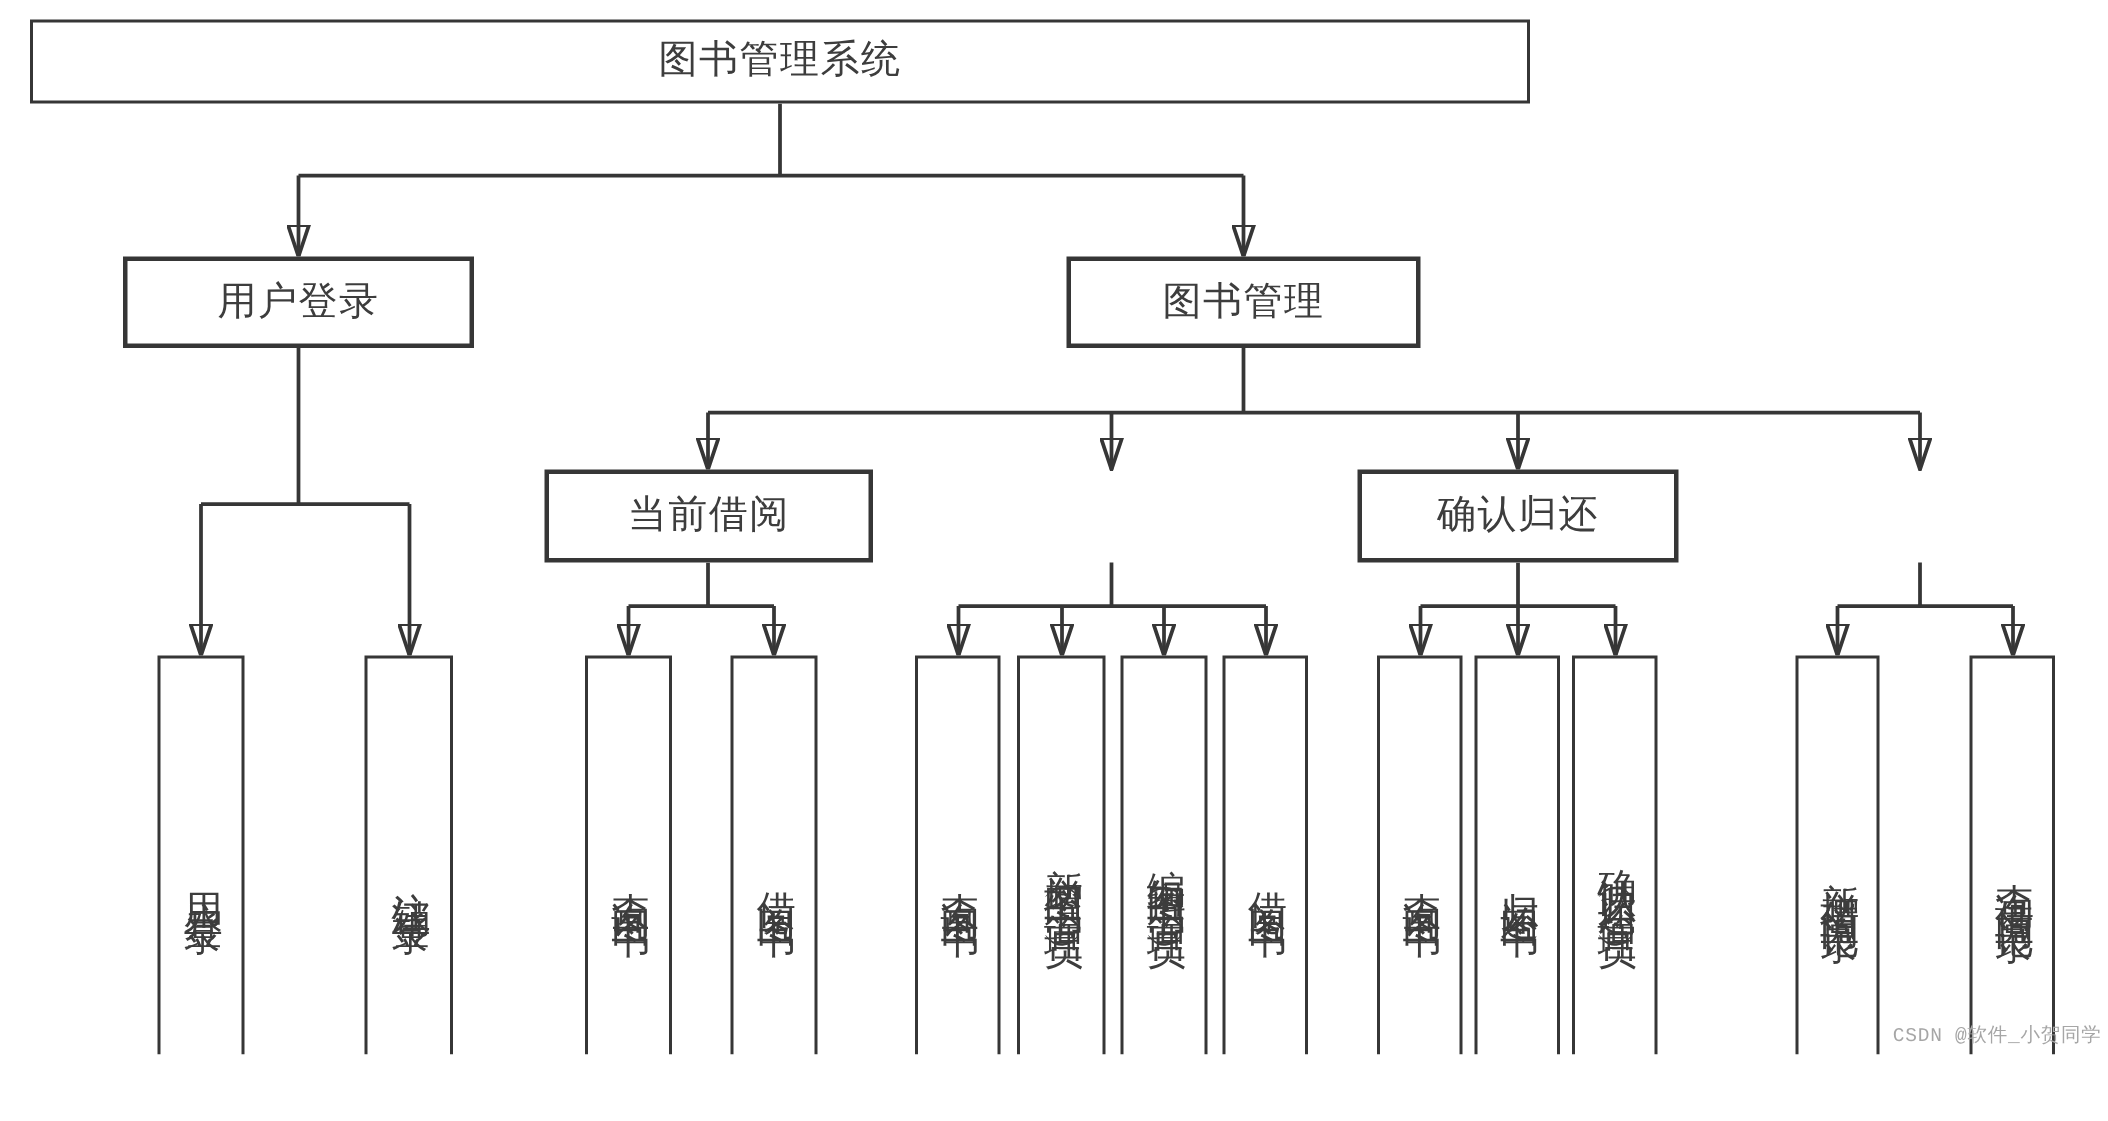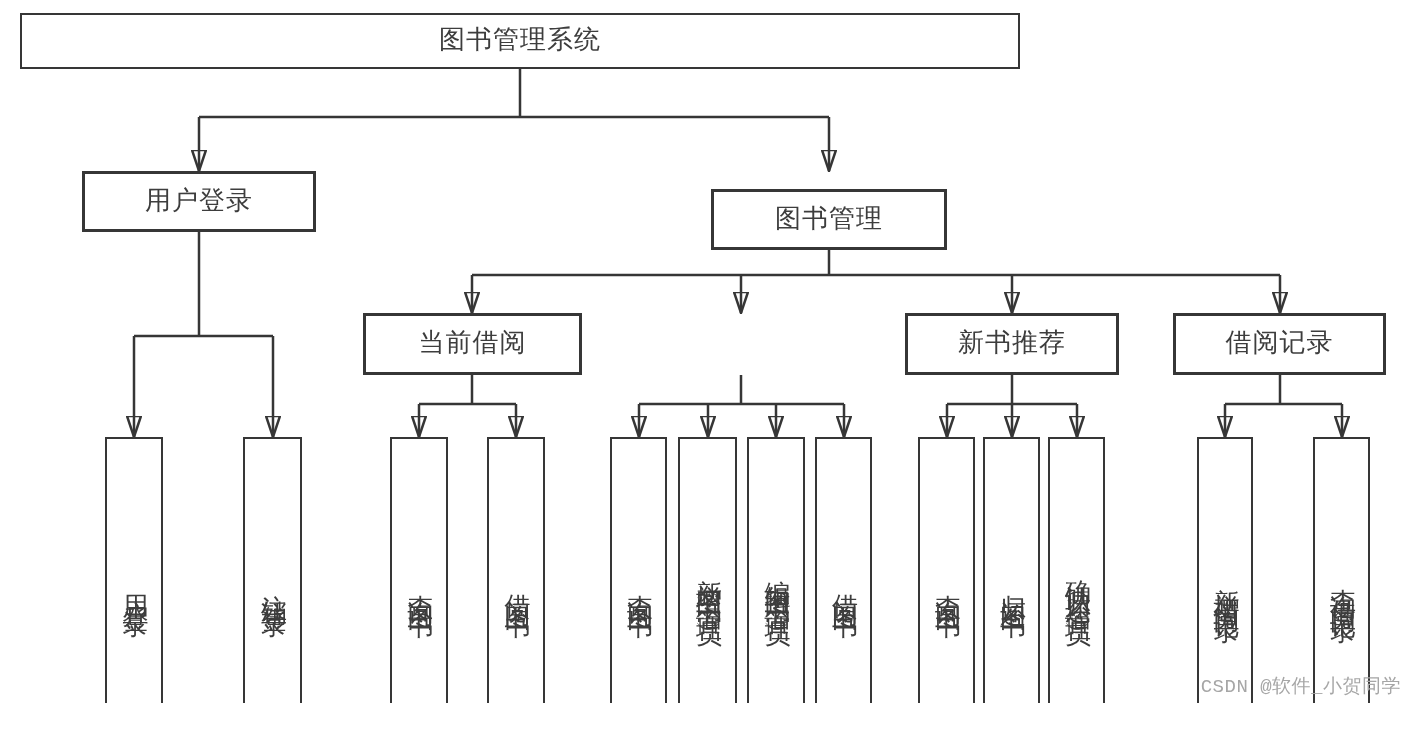--- a/index.html
+++ b/index.html
@@ -28,21 +28,21 @@
   .mid { border-width:3px; }
   .leaf span {
     writing-mode:vertical-rl;
     text-orientation:mixed;
     letter-spacing:6px;
     display:block;
   }
   #watermark {
     position:absolute;
     right:4px; bottom:4px;
-    font-size:19px;
+    font-size:13px;
     letter-spacing:0.5px;
     color:var(--wm,#a6a6a6);
     z-index:5;
     white-space:nowrap;
   }
 </style>
 </head>
 <body>
 
 <div id="canvas">
@@ -84,32 +84,29 @@
     <line x1="1342" y1="404" x2="1342" y2="437" marker-end="url(#ah)"></line>
   </svg>
 
   <div class="box" style="left:20px;top:13px;width:1000px;height:56px;">
     <span>图书管理系统</span>
   </div>
 
   <div class="box mid" style="left:82px;top:171px;width:234px;height:61px;">
     <span>用户登录</span>
   </div>
-  <div class="box mid" style="left:711px;top:189px;width:236px;height:61px;">
+  <div class="box mid" style="left:711px;top:171px;width:236px;height:61px;">
     <span>图书管理</span>
   </div>
 
   <div class="box mid" style="left:363px;top:313px;width:219px;height:62px;">
     <span>当前借阅</span>
   </div>
   <div class="box mid" style="left:905px;top:313px;width:214px;height:62px;">
-    <span>新书推荐</span>
-  </div>
-  <div class="box mid" style="left:1173px;top:313px;width:213px;height:62px;">
-    <span>借阅记录</span>
+    <span>确认归还</span>
   </div>
 
   <div class="box leaf" style="left:105px;top:437px;width:58px;height:298px;">
     <span>用户登录</span>
   </div>
   <div class="box leaf" style="left:243px;top:437px;width:59px;height:298px;">
     <span>注销登录</span>
   </div>
 
   <div class="box leaf" style="left:390px;top:437px;width:58px;height:298px;">

